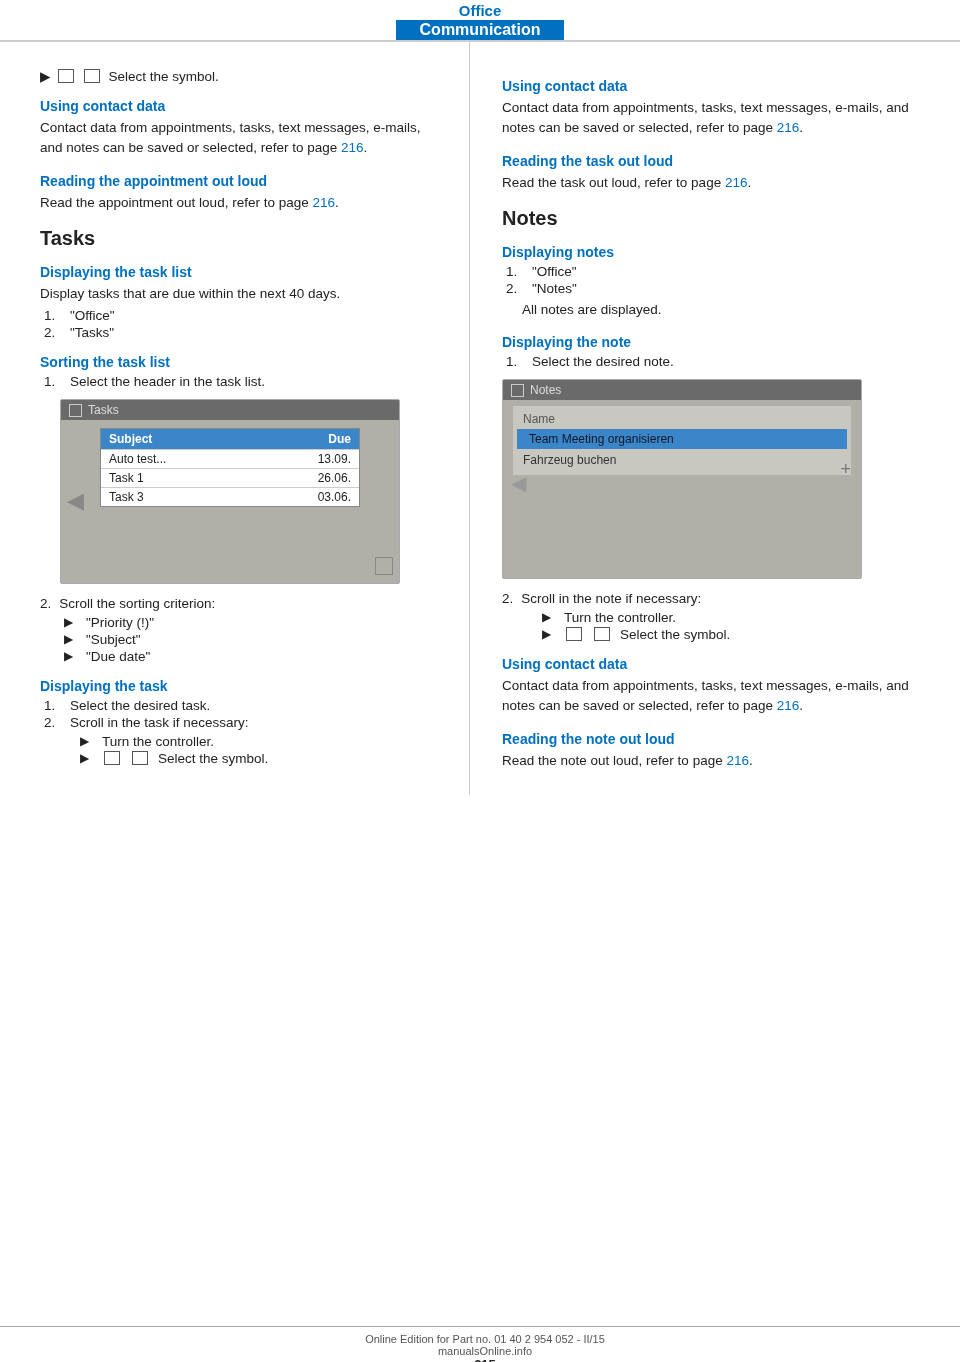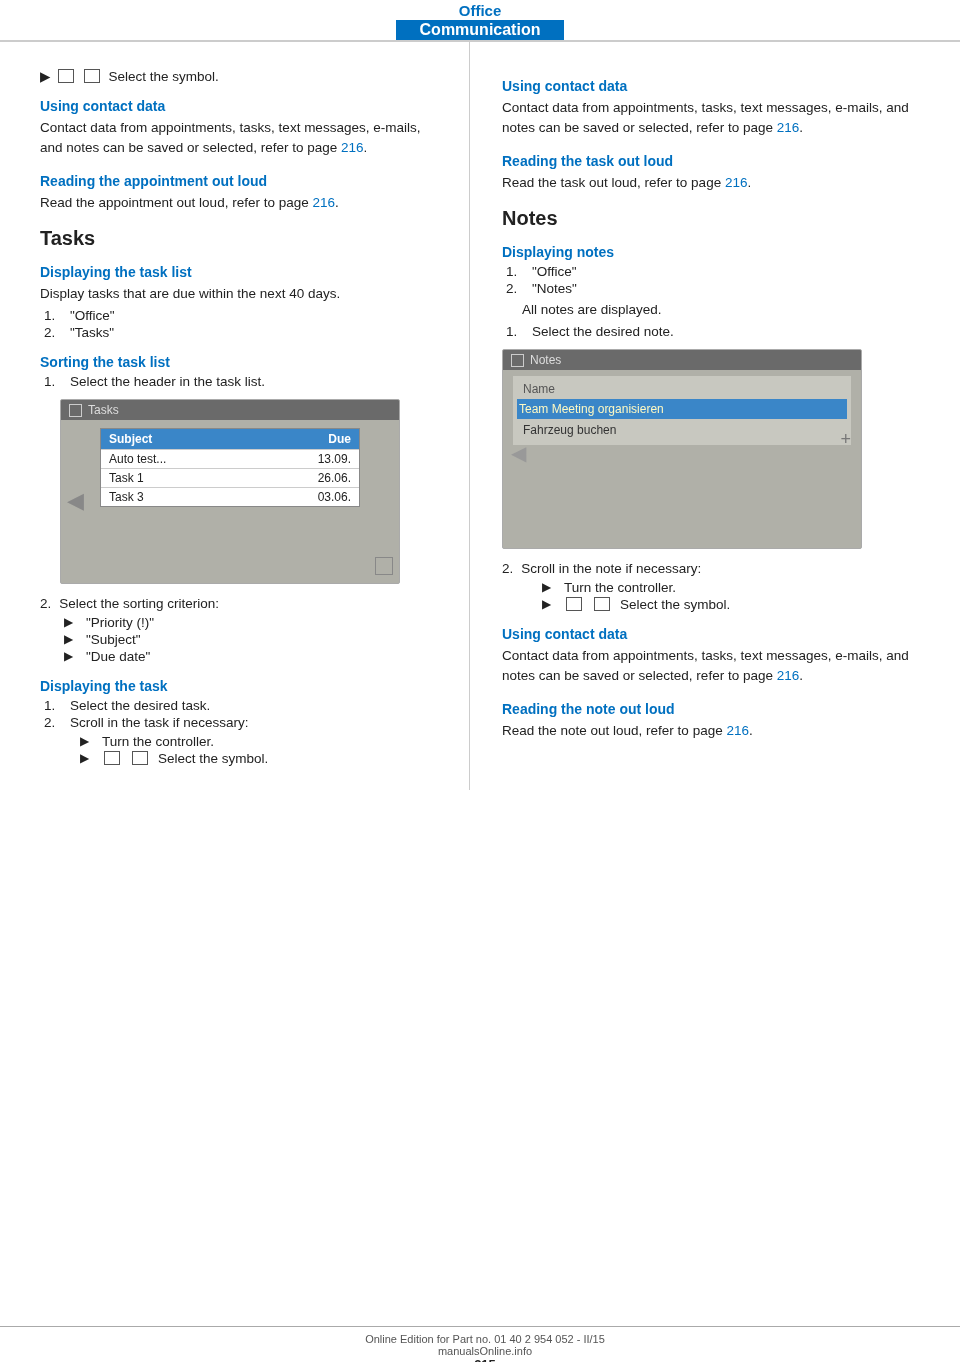--- a/index.html
+++ b/index.html
@@ -204,23 +204,23 @@
       margin: 6px 10px;
       padding: 4px;
     }
     .notes-name-label {
       color: #555;
       font-size: 12px;
       padding: 2px 6px;
     }
     .notes-selected-row {
       background: #3a86c8;
-      color: #fef9c3;
-      font-size: 12px;
-      padding: 3px 2px;
+      color: #0f172a;
+      font-size: 12px;
+      padding: 3px 12px;
       margin: 1px 0;
     }
     .notes-normal-row {
       color: #333;
       font-size: 12px;
       padding: 3px 6px;
       margin: 1px 0;
     }
 
     
@@ -350,21 +350,21 @@
           </div>
         </div>
 
         <div style="position:absolute;left:6px;top:55%;transform:translateY(-50%);font-size:22px;color:#888;">◀</div>
 
         <div style="position:absolute;right:6px;bottom:8px;width:18px;height:18px;border:1.5px solid #888;font-size:9px;text-align:center;line-height:16px;color:#777;"></div>
       </div>
 
       <div style="display:flex;gap:8px;font-size:13.5px;margin-bottom:2px;">
         <span>2.</span>
-        <span>Select the sorting criterion:</span>
+        <span>Scroll the sorting criterion:</span>
       </div>
       <ul class="bullet-list indent">
         <li>
             <span class="arrow">▶</span>
             <span class="text">"Priority (!)"</span>
           </li>
         <li>
             <span class="arrow">▶</span>
             <span class="text">"Subject"</span>
           </li>
@@ -426,20 +426,21 @@
           </li>
         <li>
             <span class="num">2.</span>
             <span class="text">"Notes"</span>
           </li>
       </ul>
       <div class="body-text indent">All notes are displayed.</div>
     </div>
 
     <div>
+      <div class="subsection-title">Displaying the note</div>
       <ul class="num-list">
         <li>
             <span class="num">1.</span>
             <span class="text">Select the desired note.</span>
           </li>
       </ul>
     </div>
 
     <div class="screen-img-notes">
       <div class="screen-titlebar">

